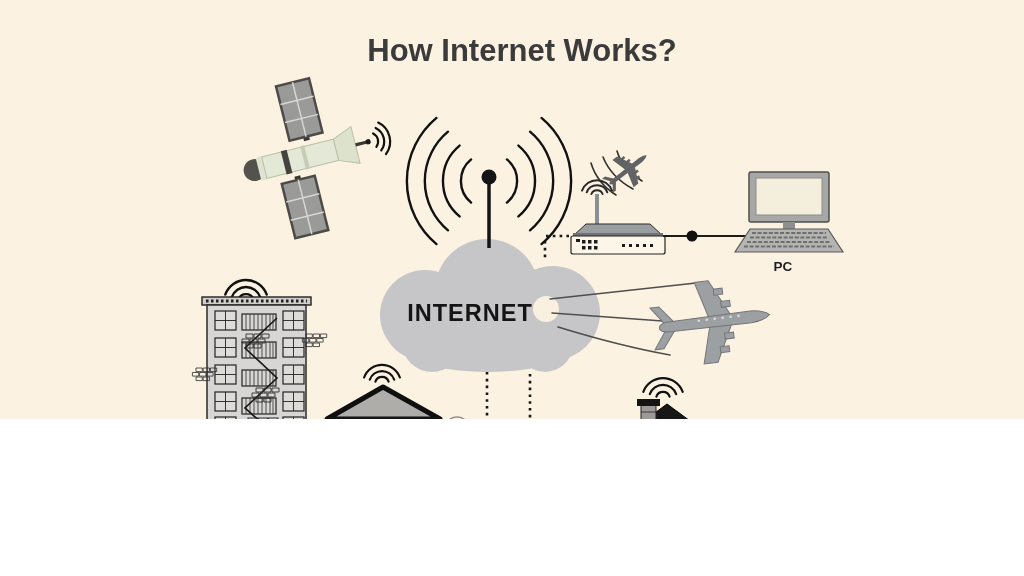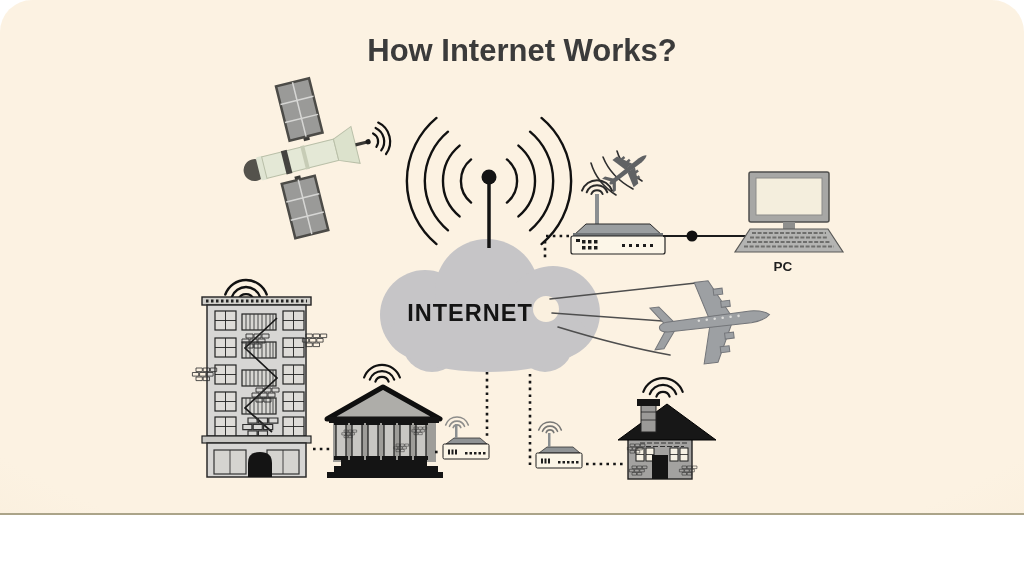--- a/index.html
+++ b/index.html
@@ -1,17 +1,17 @@
 <!DOCTYPE html>
 <html><head>
 <meta charset="utf-8">
 <style>
   html,body{margin:0;padding:0;background:#ffffff;}
-  .frame{position:relative;width:1024px;height:576px;overflow:hidden;
-         font-family:"Liberation Sans",sans-serif;border-radius:32px;}
+  .frame{position:relative;width:1024px;height:419px;overflow:hidden;
+         font-family:"Liberation Sans",sans-serif;}
   .slide{position:absolute;left:0;top:0;width:1024px;height:513px;
          background:radial-gradient(120% 130% at 50% 42%, #fcf2e2 55%, #f3e4cb 100%);}
   .footer{position:absolute;left:0;top:513px;width:1024px;height:63px;
           background:#ffffff;border-top:2px solid #aba489;box-sizing:border-box;}
   svg{position:absolute;left:0;top:0;}
   svg text{font-family:"Liberation Sans",sans-serif;}
   .title-text{font-weight:bold;font-size:31px;fill:#3b3b3b;}
   .cloud-text{font-weight:bold;font-size:23.5px;fill:#141414;letter-spacing:1px;}
   .pc-text{font-weight:bold;font-size:13.5px;fill:#1f1f1f;}
 </style>

